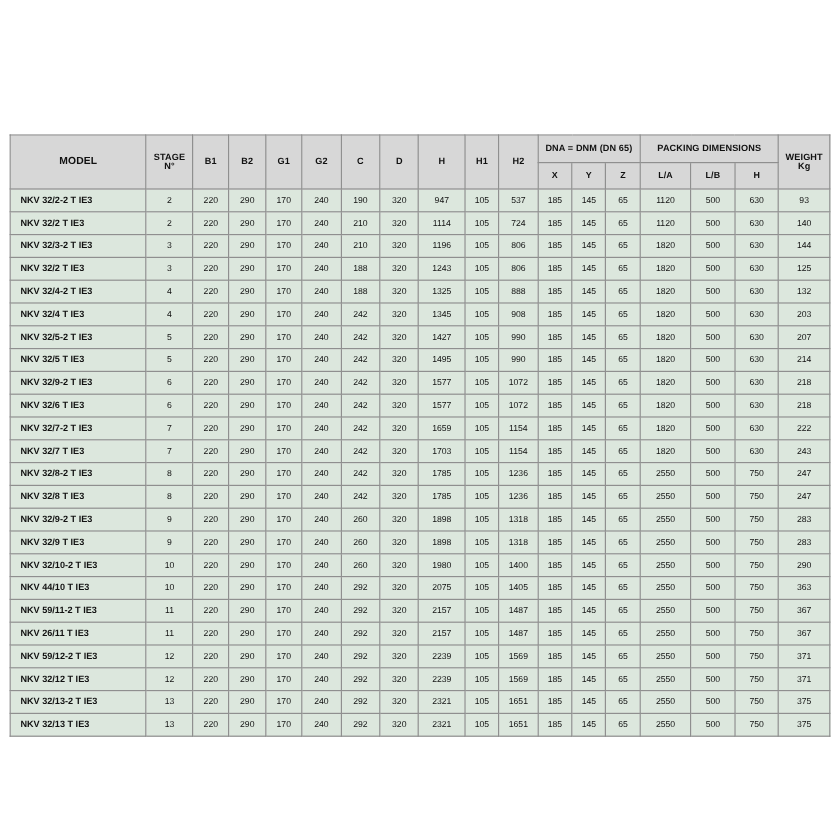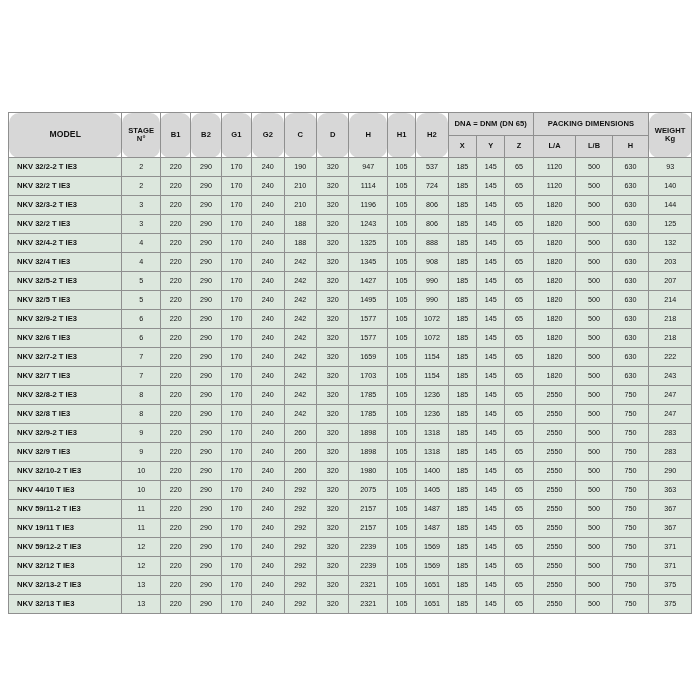--- a/index.html
+++ b/index.html
@@ -32,21 +32,20 @@
     line-height: 1.1;
   }
   thead th {
     background: #d7d7d7;
     font-weight: bold;
     font-size: 7.6px;
     letter-spacing: 0.1px;
   }
   thead th.tall {
     height: 44px;
-    border-radius: 10px;
   }
   thead th.model-head {
     font-size: 8.6px;
   }
   tbody td {
     background: #dce7dd;
   }
   tbody td.model {
     text-align: left;
     padding-left: 8px;
@@ -508,21 +507,21 @@
           <td>1487</td>
           <td>185</td>
           <td>145</td>
           <td>65</td>
           <td>2550</td>
           <td>500</td>
           <td>750</td>
           <td>367</td>
         </tr>
         <tr>
-          <td class="model">NKV 19/11 T IE3</td>
+          <td class="model">NKV 26/11 T IE3</td>
           <td>11</td>
           <td>220</td>
           <td>290</td>
           <td>170</td>
           <td>240</td>
           <td>292</td>
           <td>320</td>
           <td>2157</td>
           <td>105</td>
           <td>1487</td>

